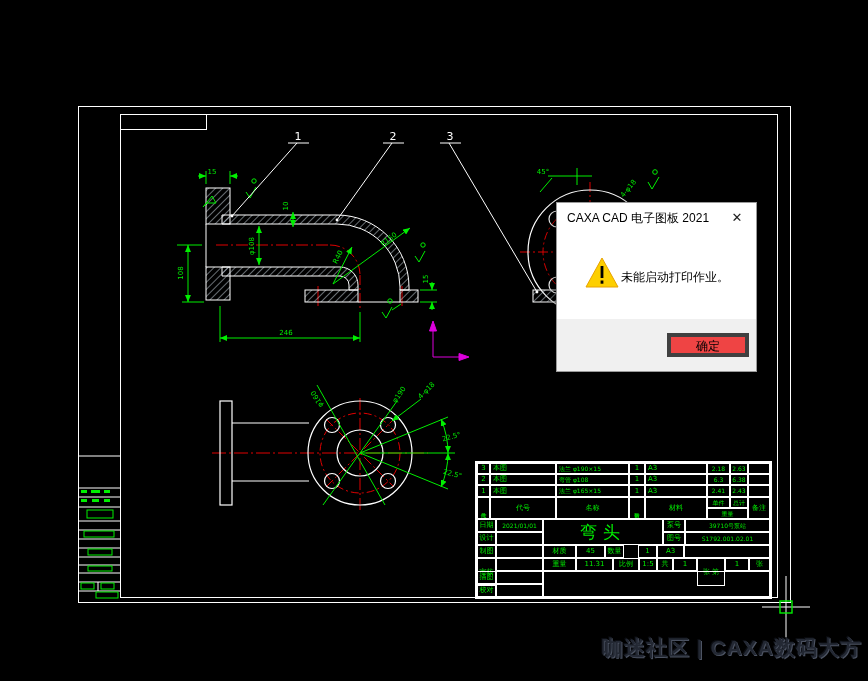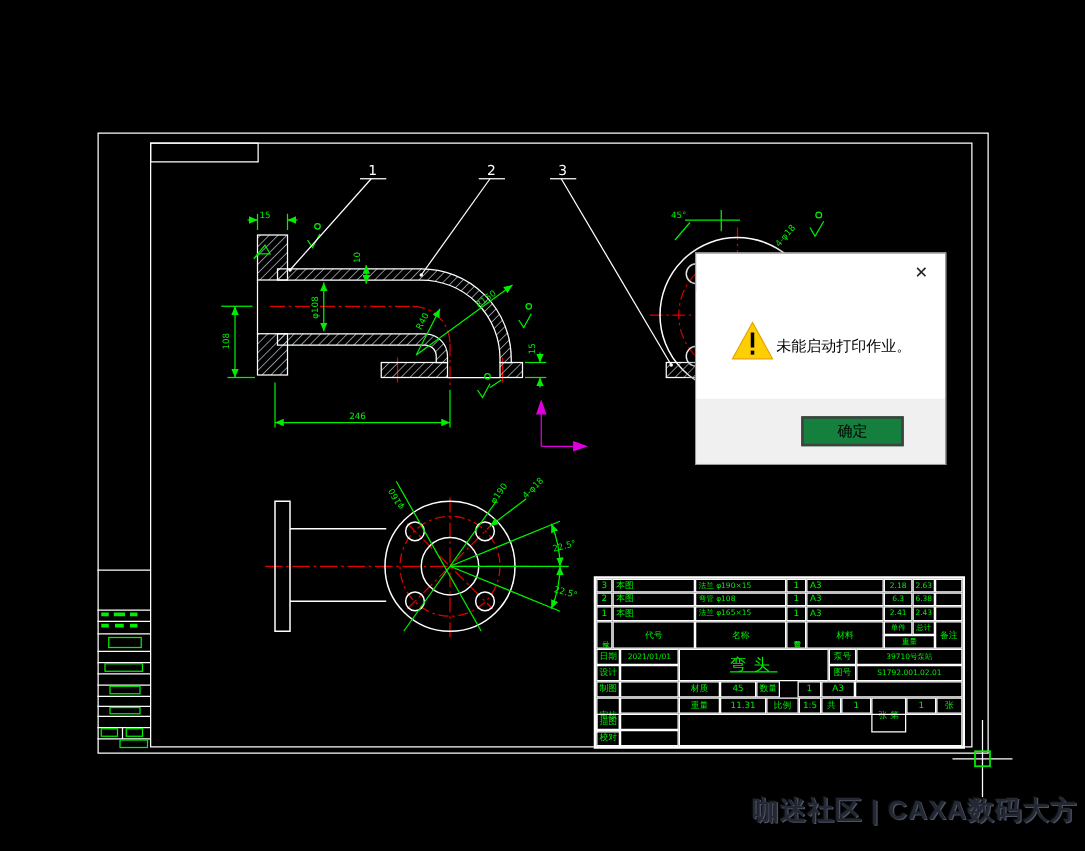--- a/index.html
+++ b/index.html
@@ -11,36 +11,36 @@
 
   
   #titleblock{position:absolute;left:477px;top:463px;width:293px;height:134px;
               outline:2px solid #fff;}
   .cell{position:absolute;box-sizing:border-box;border:1px solid #fff;
         color:#00ef00;font-size:7px;line-height:1;display:flex;align-items:center;
         justify-content:center;white-space:nowrap;overflow:hidden;
         font-family:"DejaVu Sans",sans-serif;}
   .cell.left{justify-content:flex-start;padding-left:2px;}
   .cell.vert{writing-mode:vertical-rl;text-orientation:upright;font-size:6px;}
-  .cell.big{font-size:13px;letter-spacing:6px;text-decoration:underline;}
+  .cell.big{font-size:17px;letter-spacing:6px;}
   .cell.tiny{font-size:6px;}
 
   
   #dialog{position:absolute;left:556px;top:202px;width:199px;height:168px;
           background:#fff;border:1px solid #9a9a9a;box-shadow:0 4px 14px rgba(0,0,0,.6);}
   #dialog-titlebar{position:absolute;left:0;top:0;right:0;height:30px;background:#fff;
           display:flex;align-items:center;padding-left:10px;font-size:12px;color:#000;}
   #dialog-close{position:absolute;right:11px;top:7px;font-size:13px;color:#222;
           width:16px;height:16px;text-align:center;line-height:16px;cursor:default;}
   #dialog-body{position:absolute;left:0;top:30px;right:0;bottom:52px;background:#fff;}
   #warn-icon{position:absolute;left:28px;top:24px;width:34px;height:31px;}
   #dialog-msg{position:absolute;left:64px;top:36px;font-size:12px;color:#000;}
   #dialog-footer{position:absolute;left:0;bottom:0;right:0;height:52px;background:#f0f0f0;}
-  #ok-btn{position:absolute;right:33px;top:14px;width:82px;height:24px;background:#15803d;
-          border:2px solid #404040;font-size:12px;color:#000;
+  #ok-btn{position:absolute;right:7px;top:14px;width:82px;height:24px;background:#ef4444;
+          border:4px solid #404040;font-size:12px;color:#000;
           font-family:"Liberation Sans","DejaVu Sans",sans-serif;}
 
   
   #watermark{position:absolute;right:6px;top:634px;font-size:21px;font-weight:bold;
           color:#232833;letter-spacing:1px;
           text-shadow:1px 1px 0 #4c5362,-1px -1px 0 #0b0d12;}
 </style>
 </head>
 <body>
 
@@ -323,20 +323,23 @@
   <div class="cell" style="left:180px;top:95px;width:16px;height:13px">共</div>
   <div class="cell" style="left:196px;top:95px;width:24px;height:13px">1</div>
   <div class="cell" style="left:220px;top:95px;width:28px;height:28px">张 第</div>
   <div class="cell" style="left:248px;top:95px;width:24px;height:13px">1</div>
   <div class="cell" style="left:272px;top:95px;width:21px;height:13px">张</div>
 
   <div class="cell" style="left:66px;top:108px;width:227px;height:26px"></div>
 </div>
 
 <div id="dialog">
+  <div id="dialog-titlebar">
+    <span>CAXA CAD 电子图板 2021</span>
+  </div>
   <div id="dialog-close">✕</div>
   <div id="dialog-body">
     <svg id="warn-icon" viewBox="0 0 34 31">
       <path d="M17 1 L33 30 L1 30 Z" fill="#fdcf00" stroke="#e8a200" stroke-width="1"></path>
       <rect x="15.6" y="9" width="2.8" height="12" fill="#000"></rect>
       <rect x="15.6" y="23.5" width="2.8" height="3.2" fill="#000"></rect>
     </svg>
     <div id="dialog-msg">未能启动打印作业。</div>
   </div>
   <div id="dialog-footer">

